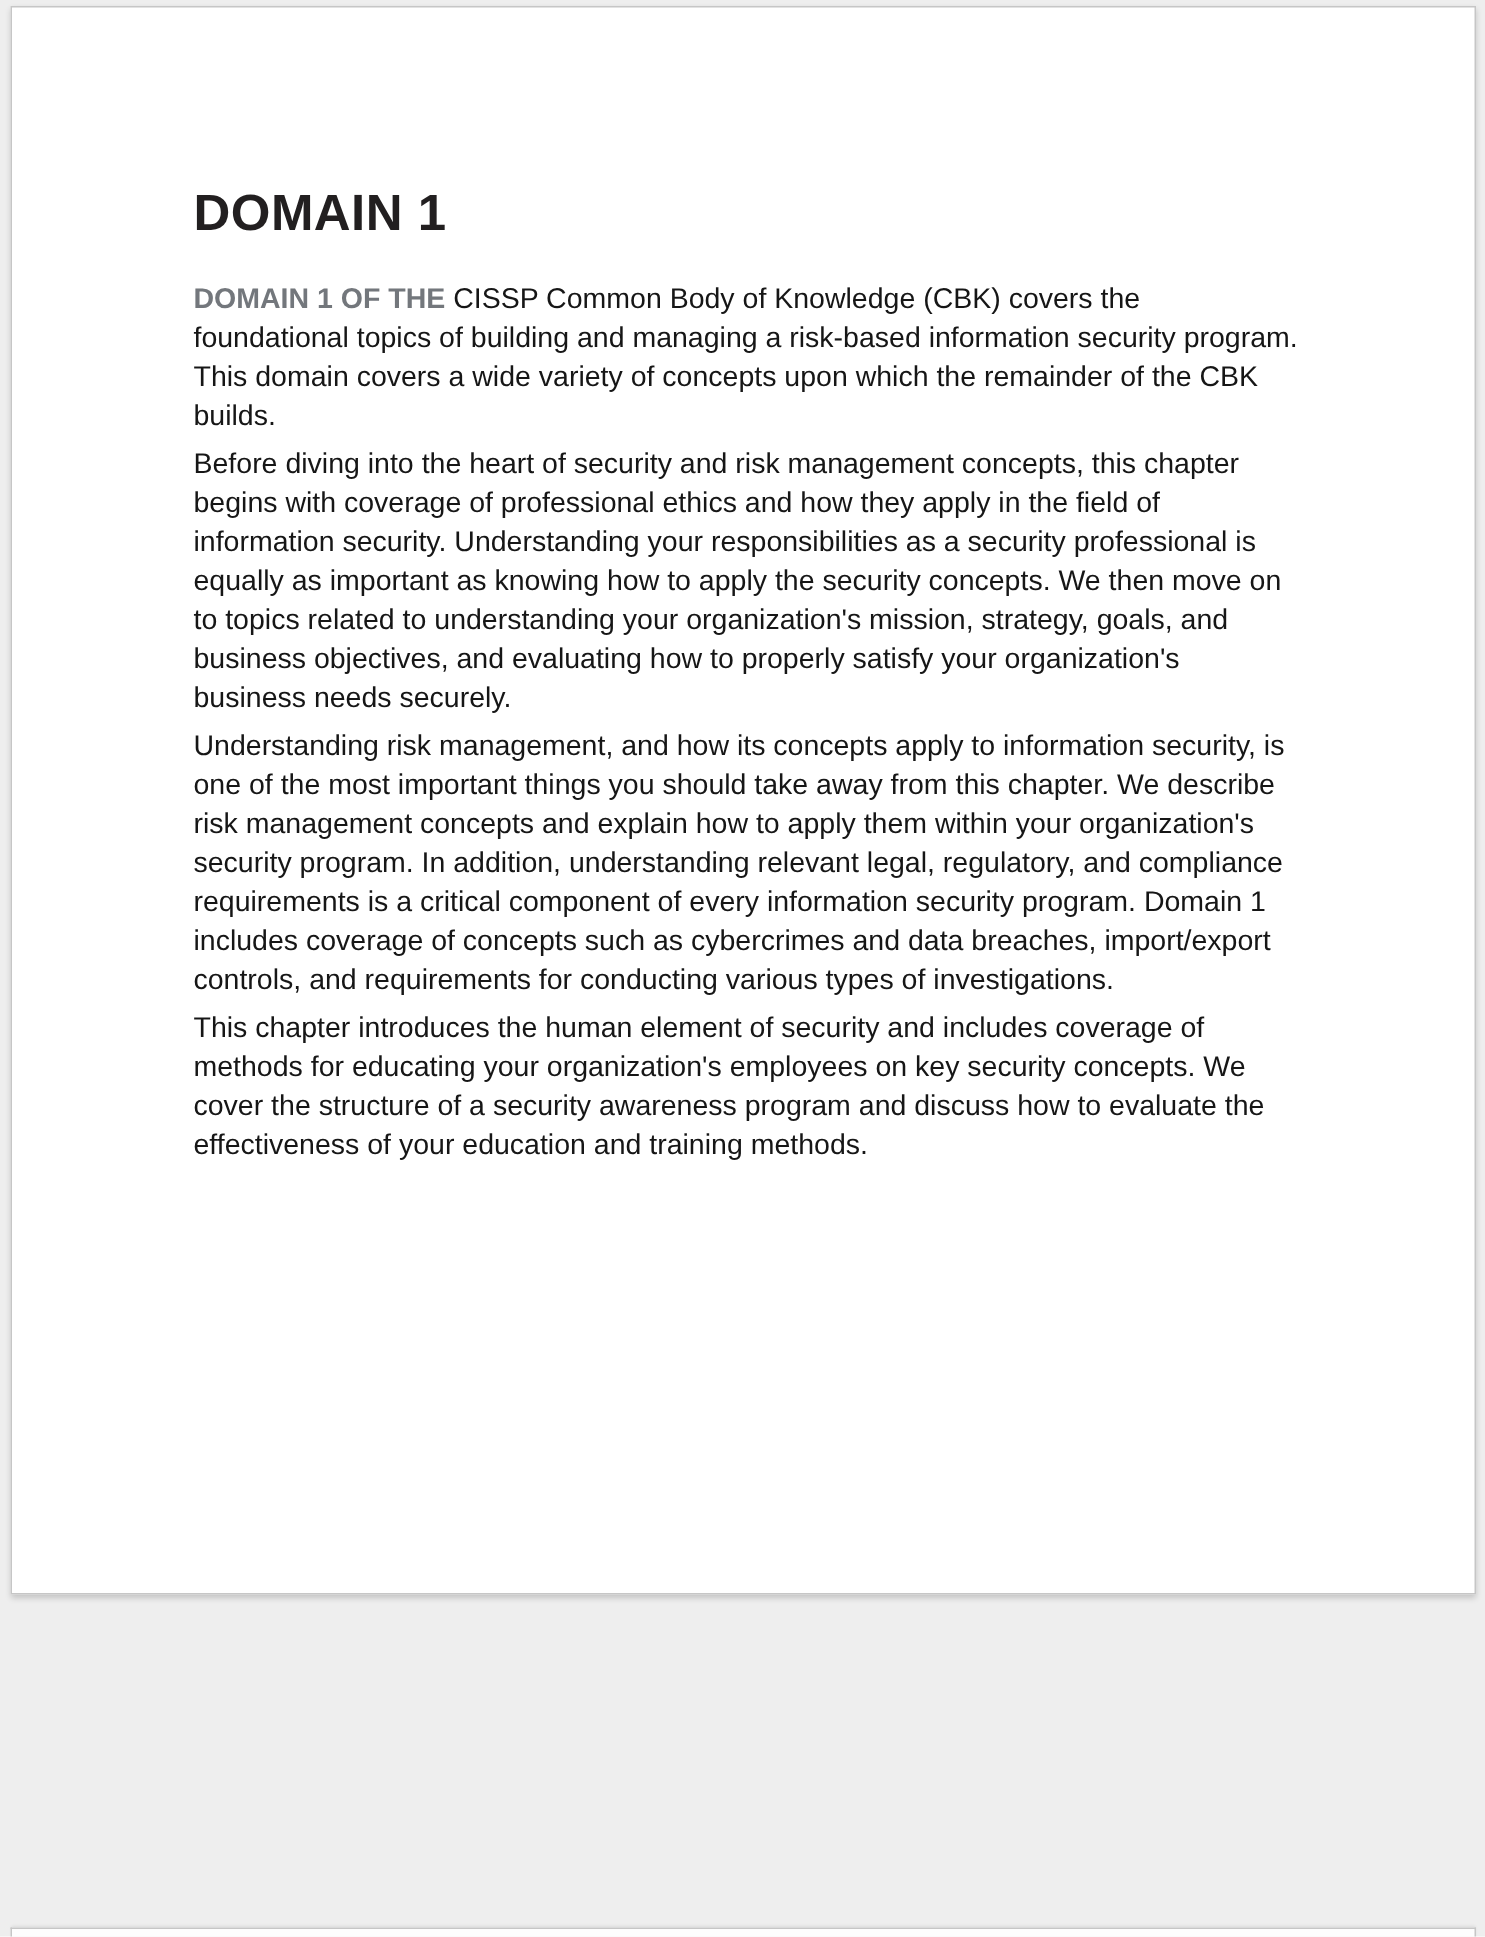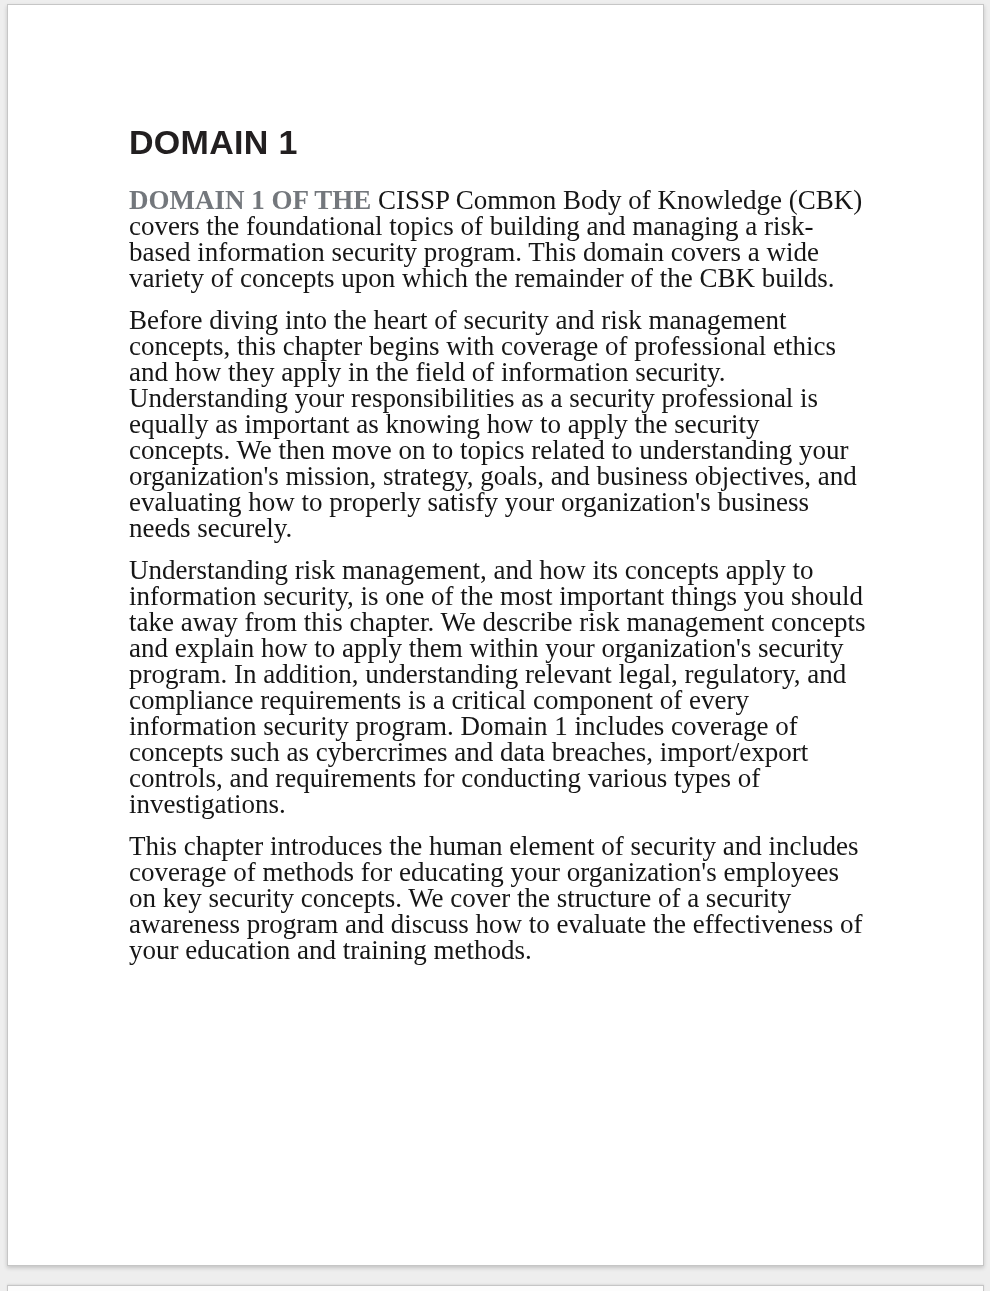--- a/index.html
+++ b/index.html
@@ -12,21 +12,21 @@
     background: #eeeeee;
     position: relative;
     overflow: hidden;
     font-family: "Liberation Sans", sans-serif;
   }
   .page {
     position: absolute;
     left: 7px;
     top: 4px;
     width: 977px;
-    height: 1262px;
+    height: 1059px;
     box-sizing: border-box;
     background: #ffffff;
     border: 1px solid #c6c6c6;
     box-shadow: 0 2px 4px rgba(0,0,0,0.18);
   }
   .content {
     padding: 118px 0 0 121px;
     width: 737px;
   }
   .chapter-number {
@@ -42,28 +42,28 @@
     margin: 0;
     font-family: "Liberation Sans", "DejaVu Sans", sans-serif;
     font-weight: 700;
     font-size: 34px;
     line-height: 38px;
     color: #8e8e8e;
     letter-spacing: 0.2px;
   }
   .body-text p {
     margin: 26px 0 0 0;
-    font-family: Liberation Serif, serif;
-    font-size: 27px;
+    font-family: Liberation Sans, sans-serif;
+    font-size: 19px;
     line-height: 26px;
     color: #161616;
     text-align: left;
   }
   .body-text p + p {
-    margin-top: 16px;
+    margin-top: 6px;
   }
   .lead-in {
     font-weight: 700;
     color: #73777c;
   }
   .next-page {
     position: absolute;
     left: 7px;
     top: 1285px;
     width: 977px;

